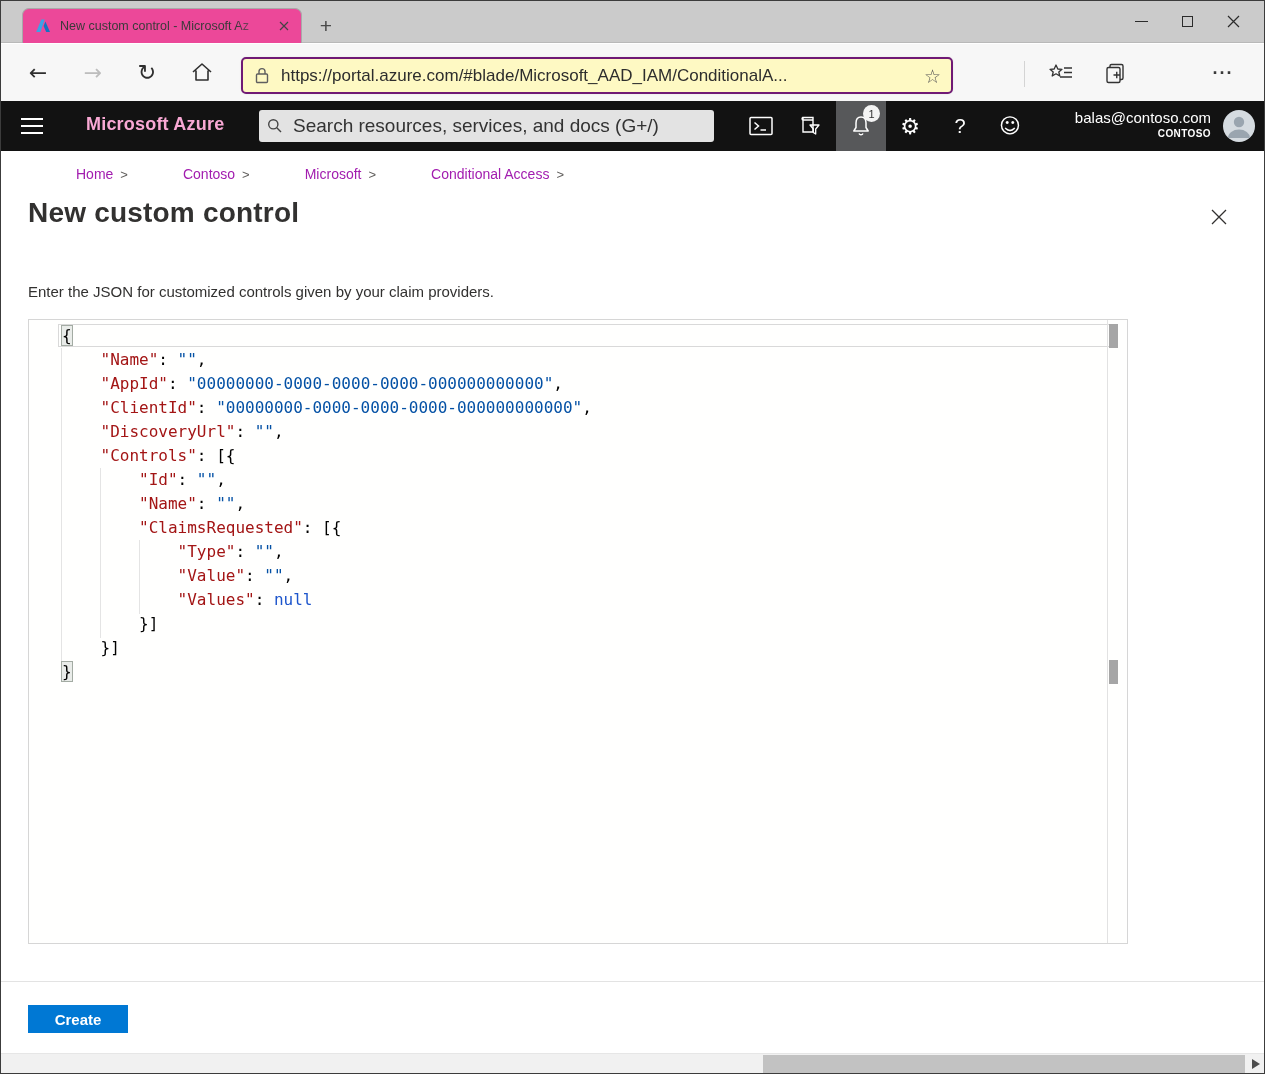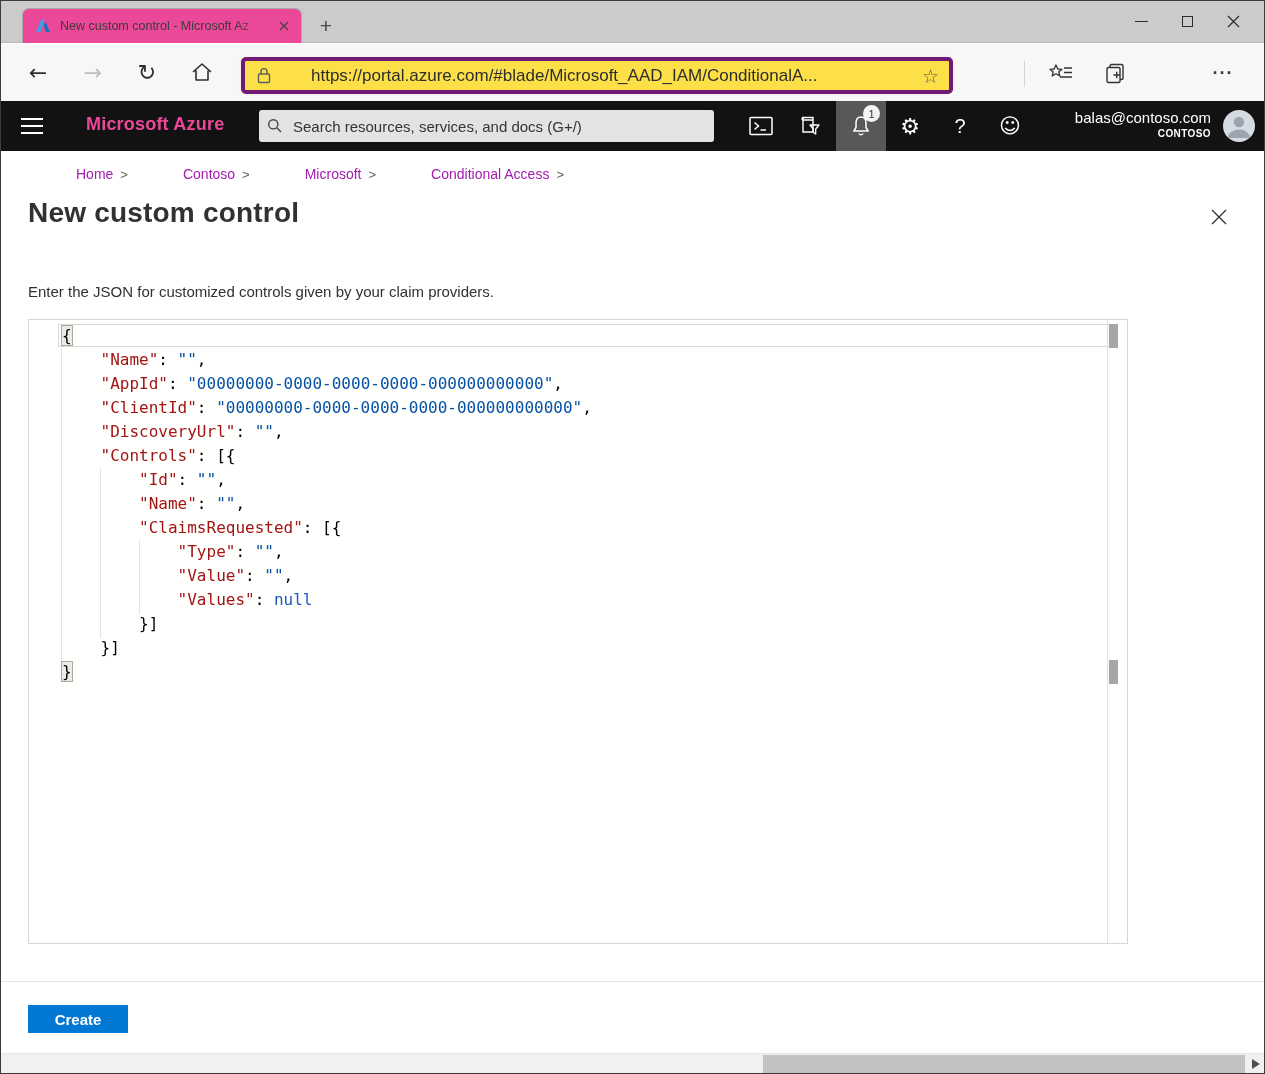--- a/index.html
+++ b/index.html
@@ -16,34 +16,34 @@
   .newtab{position:absolute;left:312px;top:12px;width:26px;height:26px;font-size:21px;font-weight:300;color:#4a4a4a;display:flex;align-items:center;justify-content:center;}
   .wincontrols{position:absolute;right:8px;top:0;height:40px;display:flex;align-items:center;}
   .winbtn{width:46px;height:34px;display:flex;align-items:center;justify-content:center;}
   .glyph-min{width:13px;height:0;border-top:1.4px solid #2b2b2b;}
   .glyph-max{width:11px;height:11px;border:1.4px solid #2b2b2b;}
 
   
   .toolbar{position:absolute;left:0;top:43px;width:100%;height:57px;background:#f7f7f7;}
   .navbtn{position:absolute;top:12px;width:32px;height:32px;display:flex;align-items:center;justify-content:center;font-family:"DejaVu Sans",sans-serif;font-size:22px;color:#2f2f2f;}
   .navbtn.disabled{color:#bdbdbd;}
-  .urlbar{position:absolute;left:240px;top:13px;width:712px;height:37px;background:#fde047;border:4px solid #701a75;border-radius:5px;display:flex;align-items:center;padding:0 10px 0 12px;box-shadow:0 0 2px rgba(0,0,0,.08);gap:28px;}
+  .urlbar{position:absolute;left:240px;top:13px;width:712px;height:37px;background:#fef9c3;border:2px solid #701a75;border-radius:5px;display:flex;align-items:center;padding:0 10px 0 12px;box-shadow:0 0 2px rgba(0,0,0,.08);}
   .urltext{flex:1;font-size:17px;color:#2d2d2d;margin-left:12px;white-space:nowrap;overflow:hidden;}
   .toolsep{position:absolute;left:1023px;top:17px;width:1px;height:26px;background:#d4d4d4;}
   .tbicon{position:absolute;top:12px;width:34px;height:34px;display:flex;align-items:center;justify-content:center;}
   .dots{font-weight:700;font-size:18px;color:#3a3a3a;letter-spacing:1px;}
   .redbadge{position:absolute;left:1231px;top:76px;width:17px;height:17px;border-radius:50%;background:#e62117;color:#fff;font-size:11px;font-weight:700;display:flex;align-items:center;justify-content:center;font-family:"DejaVu Sans",sans-serif;}
 
   
   .azurebar{position:absolute;left:0;top:100px;width:100%;height:50px;background:#121212;color:#fff;}
   .hamburger{position:absolute;left:20px;top:17px;width:22px;}
   .hamburger div{height:2px;background:#fff;margin-bottom:5px;}
-  .brand{position:absolute;left:85px;top:13px;font-size:18px;font-weight:700;color:#ec4899;letter-spacing:.2px;}
+  .brand{position:absolute;left:85px;top:13px;font-size:18px;font-weight:700;color:#f9a8d4;letter-spacing:.2px;}
   .azsearch{position:absolute;left:258px;top:9px;width:455px;height:32px;background:#e3e3e3;border-radius:3px;display:flex;align-items:center;padding:0 8px;}
-  .azsearch input{flex:1;border:none;background:transparent;outline:none;font-size:15px;color:#222;margin-left:8px;font-family:"Liberation Sans",sans-serif;}
+  .azsearch input{flex:1;border:none;background:transparent;outline:none;font-size:19px;color:#222;margin-left:8px;font-family:"Liberation Sans",sans-serif;}
   .azsearch input::placeholder{color:#333;opacity:1;}
   .azicon{position:absolute;top:0;height:50px;width:44px;display:flex;align-items:center;justify-content:center;color:#fff;}
   .bellwrap{position:absolute;left:835px;top:0;width:50px;height:50px;background:#57585a;display:flex;align-items:center;justify-content:center;}
   .bellbadge{position:absolute;right:6px;top:4px;width:17px;height:17px;border-radius:50%;background:#f4f4f4;color:#333;font-size:11px;font-weight:400;display:flex;align-items:center;justify-content:center;}
   .uglyph{font-family:"DejaVu Sans",sans-serif;}
   .account{position:absolute;right:53px;top:7px;text-align:right;color:#fff;}
   .acct-mail{font-size:15px;line-height:19px;}
   .acct-tenant{font-size:10px;font-weight:700;letter-spacing:.4px;line-height:13px;}
   .avatar{position:absolute;right:9px;top:9px;width:32px;height:32px;border-radius:50%;background:#d5dbe0;overflow:hidden;}
 

